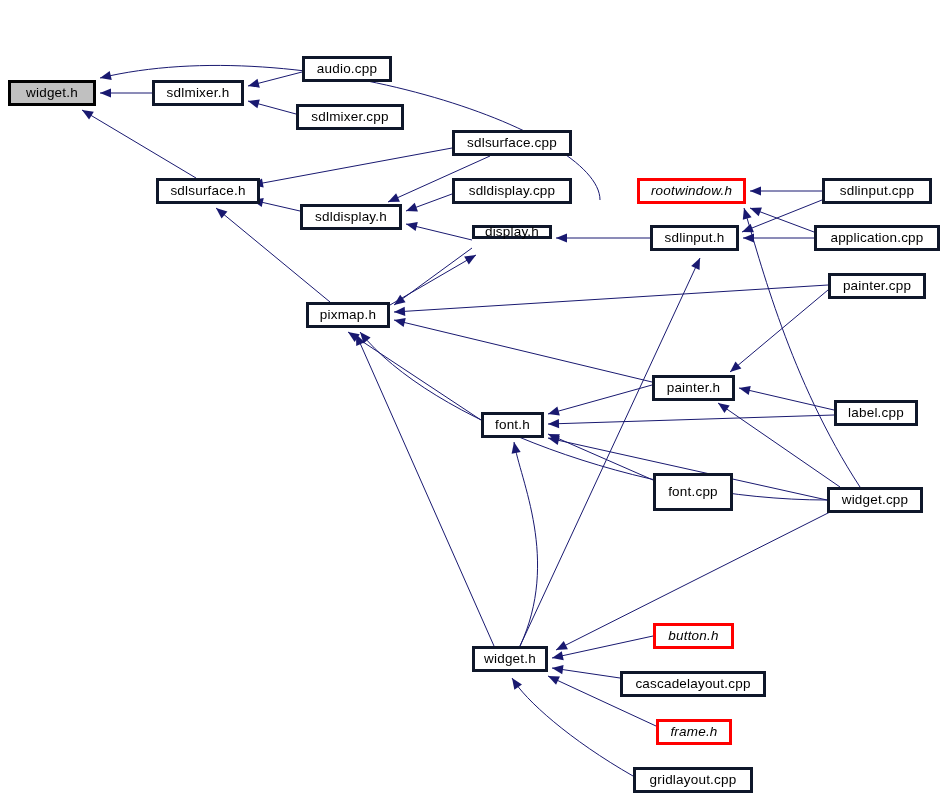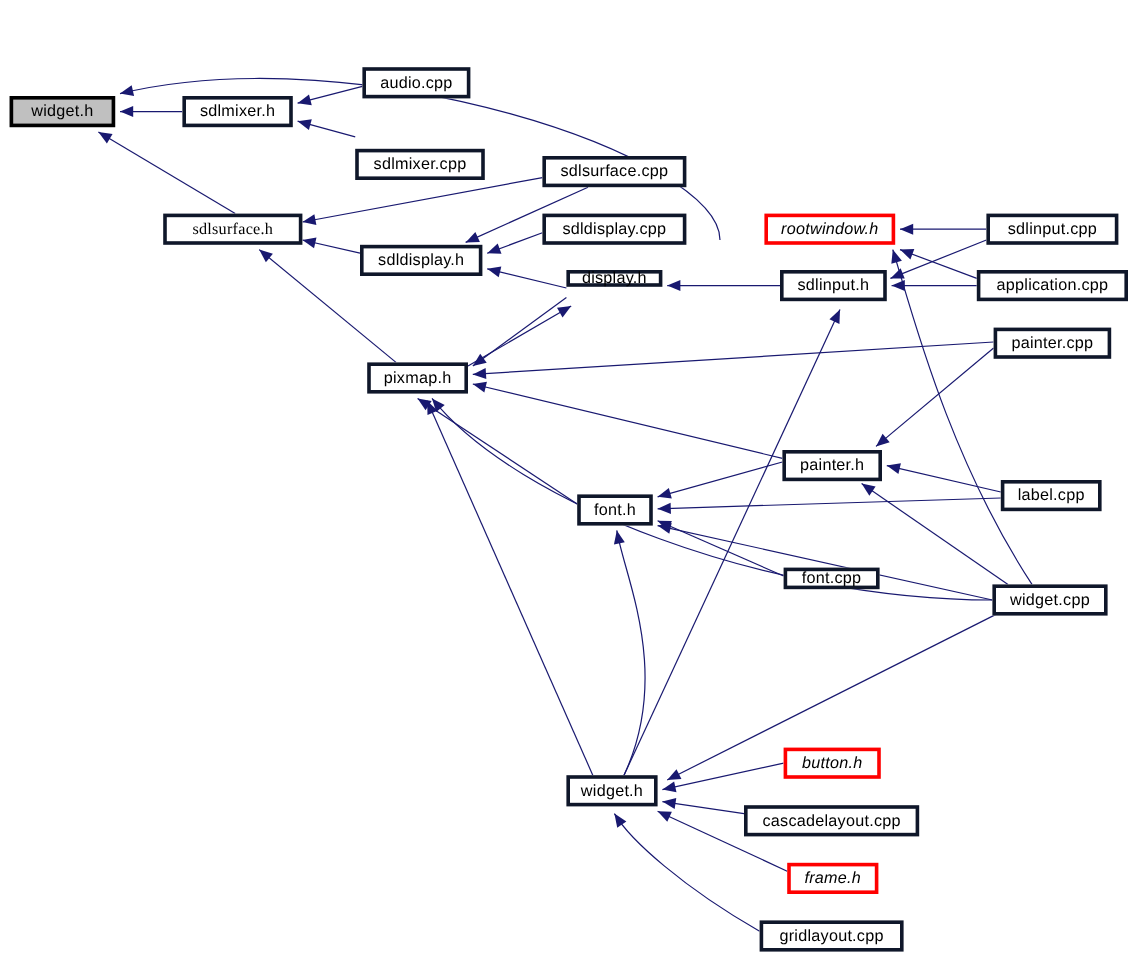--- a/index.html
+++ b/index.html
@@ -132,24 +132,24 @@
   <div id="nodes-layer">
       <div class="node current" style="left: 8px; top: 80px; width: 88px; height: 26px;">
         <span class="node-label">widget.h</span>
       </div>
       <div class="node" style="left: 152px; top: 80px; width: 92px; height: 26px;">
         <span class="node-label">sdlmixer.h</span>
       </div>
       <div class="node" style="left: 302px; top: 56px; width: 90px; height: 26px;">
         <span class="node-label">audio.cpp</span>
       </div>
-      <div class="node" style="left: 296px; top: 104px; width: 108px; height: 26px; margin-top: 20px;">
+      <div class="node" style="left: 296px; top: 104px; width: 108px; height: 26px;">
         <span class="node-label">sdlmixer.cpp</span>
       </div>
-      <div class="node" style="left: 136px; top: 178px; width: 116px; height: 26px; font-family: Liberation Serif, serif;">
+      <div class="node" style="left: 156px; top: 178px; width: 104px; height: 26px;">
         <span class="node-label">sdlsurface.h</span>
       </div>
       <div class="node" style="left: 452px; top: 130px; width: 120px; height: 26px;">
         <span class="node-label">sdlsurface.cpp</span>
       </div>
       <div class="node" style="left: 300px; top: 204px; width: 102px; height: 26px;">
         <span class="node-label">sdldisplay.h</span>
       </div>
       <div class="node" style="left: 452px; top: 178px; width: 120px; height: 26px;">
         <span class="node-label">sdldisplay.cpp</span>
@@ -177,21 +177,21 @@
       </div>
       <div class="node" style="left: 652px; top: 375px; width: 83px; height: 26px;">
         <span class="node-label">painter.h</span>
       </div>
       <div class="node" style="left: 834px; top: 400px; width: 84px; height: 26px;">
         <span class="node-label">label.cpp</span>
       </div>
       <div class="node" style="left: 481px; top: 412px; width: 63px; height: 26px;">
         <span class="node-label">font.h</span>
       </div>
-      <div class="node" style="left: 653px; top: 473px; width: 80px; height: 18px;">
+      <div class="node" style="left: 653px; top: 473px; width: 80px; height: 38px;">
         <span class="node-label">font.cpp</span>
       </div>
       <div class="node" style="left: 827px; top: 487px; width: 96px; height: 26px;">
         <span class="node-label">widget.cpp</span>
       </div>
       <div class="node" style="left: 472px; top: 646px; width: 76px; height: 26px;">
         <span class="node-label">widget.h</span>
       </div>
       <div class="node red" style="left: 653px; top: 623px; width: 81px; height: 26px;">
         <span class="node-label">button.h</span>

